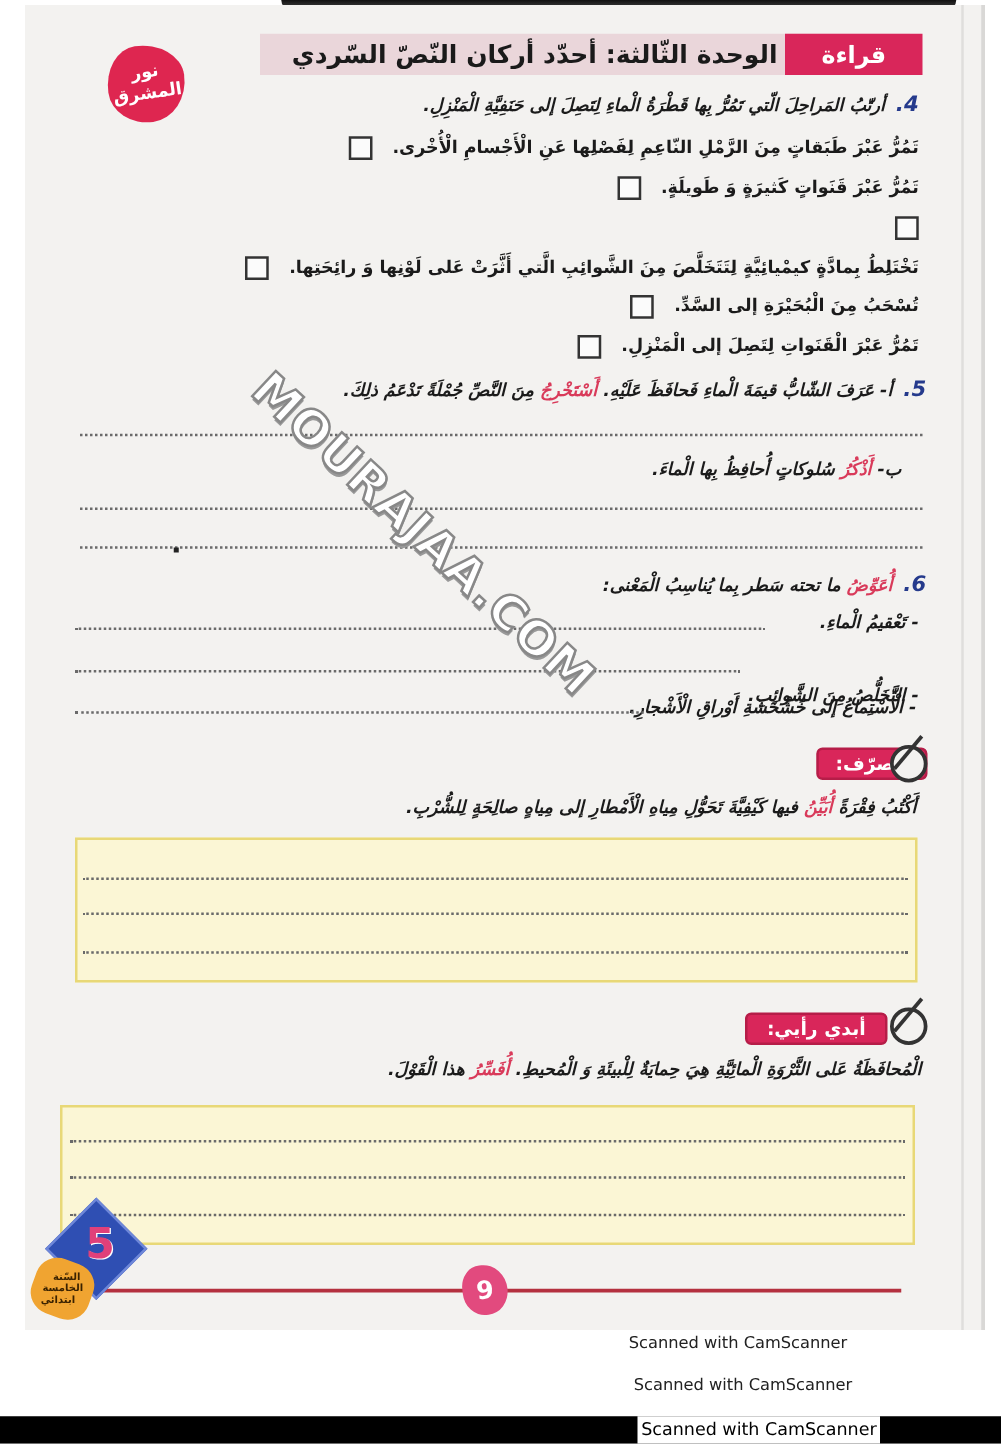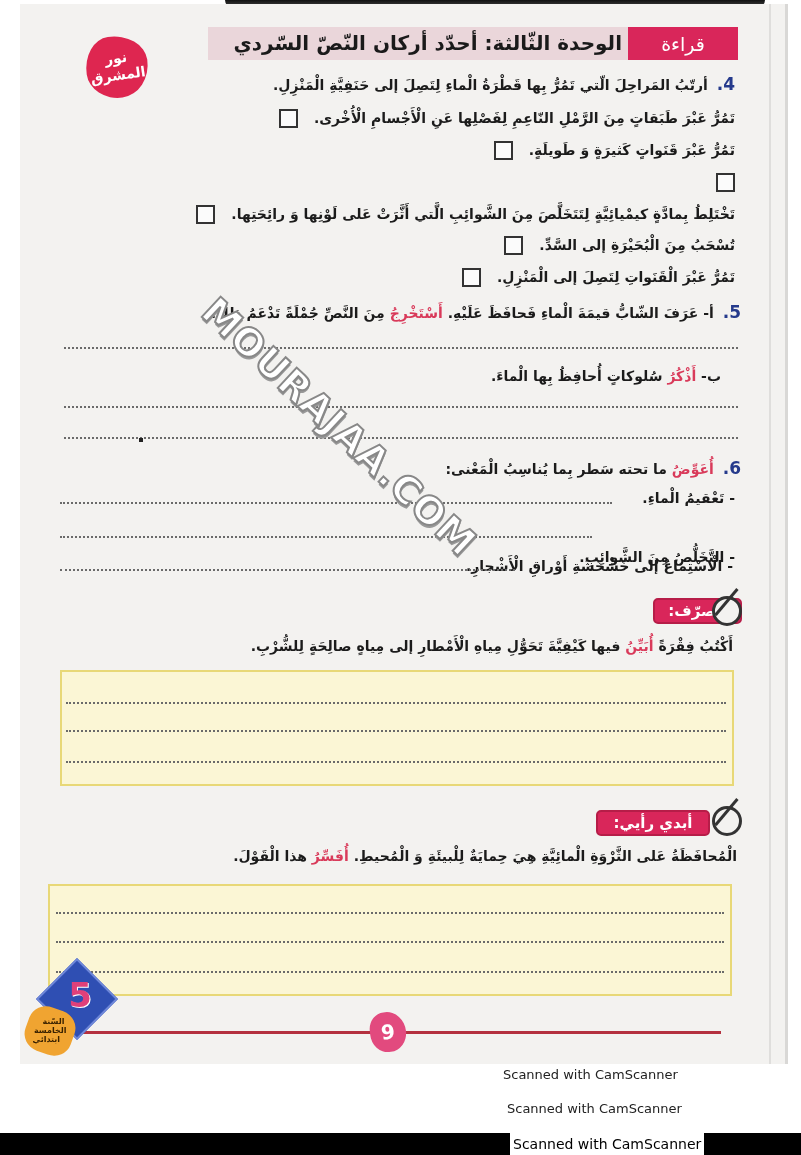--- a/index.html
+++ b/index.html
@@ -10,31 +10,31 @@
     background: linear-gradient(#111 0%, #333 60%, rgba(0,0,0,0) 100%); border-radius: 0 0 40px 40px; }
 
   .page { position: absolute; left: 20px; top: 4px; width: 768px; height: 1060px;
     background: #f3f2f0; border-right: 3px solid #d9d8d6; }
   .page::after { content: ""; position: absolute; right: 14px; top: 0; width: 2px; height: 100%; background: #dfdedc; }
 
   
   .header-band { position: absolute; left: 208px; top: 27px; width: 520px; height: 33px;
     background: #ead6da; }
   .subject-tab { position: absolute; left: 628px; top: 27px; width: 110px; height: 33px;
-    background: #d9265a; color: #fff; font-weight: normal; font-size: 19px;
+    background: #d9265a; color: #fff; font-weight: bold; font-size: 19px;
     display: flex; align-items: center; justify-content: center; direction: rtl; }
   .unit-title { position: absolute; left: 222px; top: 31px; width: 400px; height: 26px;
     direction: rtl; text-align: right; font-weight: bold; font-size: 20px; color: #1a1a1a; white-space: nowrap; }
   .brand-badge { position: absolute; left: 86px; top: 36px; width: 62px; height: 62px;
     background: #de2650; border-radius: 42% 58% 48% 52% / 55% 45% 55% 45%;
     transform: rotate(-8deg); color: #fff; font-weight: bold; font-size: 14px; line-height: 17px;
     display: flex; flex-direction: column; align-items: center; justify-content: center; direction: rtl; }
 
   
-  .rtl { position: absolute; direction: rtl; text-align: right; white-space: nowrap; font-weight: bold; font-size: 14px; }
+  .rtl { position: absolute; direction: rtl; text-align: right; white-space: nowrap; font-weight: bold; font-size: 14px; font-style: italic; }
   .qnum { color: #253a8c; font-weight: bold; font-size: 17px; margin-left: 4px; }
   .accent { color: #d93a5a; }
 
   
   .check-row { position: absolute; right: 66px; height: 22px; display: flex; flex-direction: row-reverse;
     align-items: center; gap: 16px; direction: rtl; }
   .checkbox { width: 19px; height: 19px; border: 2px solid #333; background: #fbfbfb; flex: none; }
   .check-text { font-weight: bold; font-size: 14px; white-space: nowrap; }
 
   

